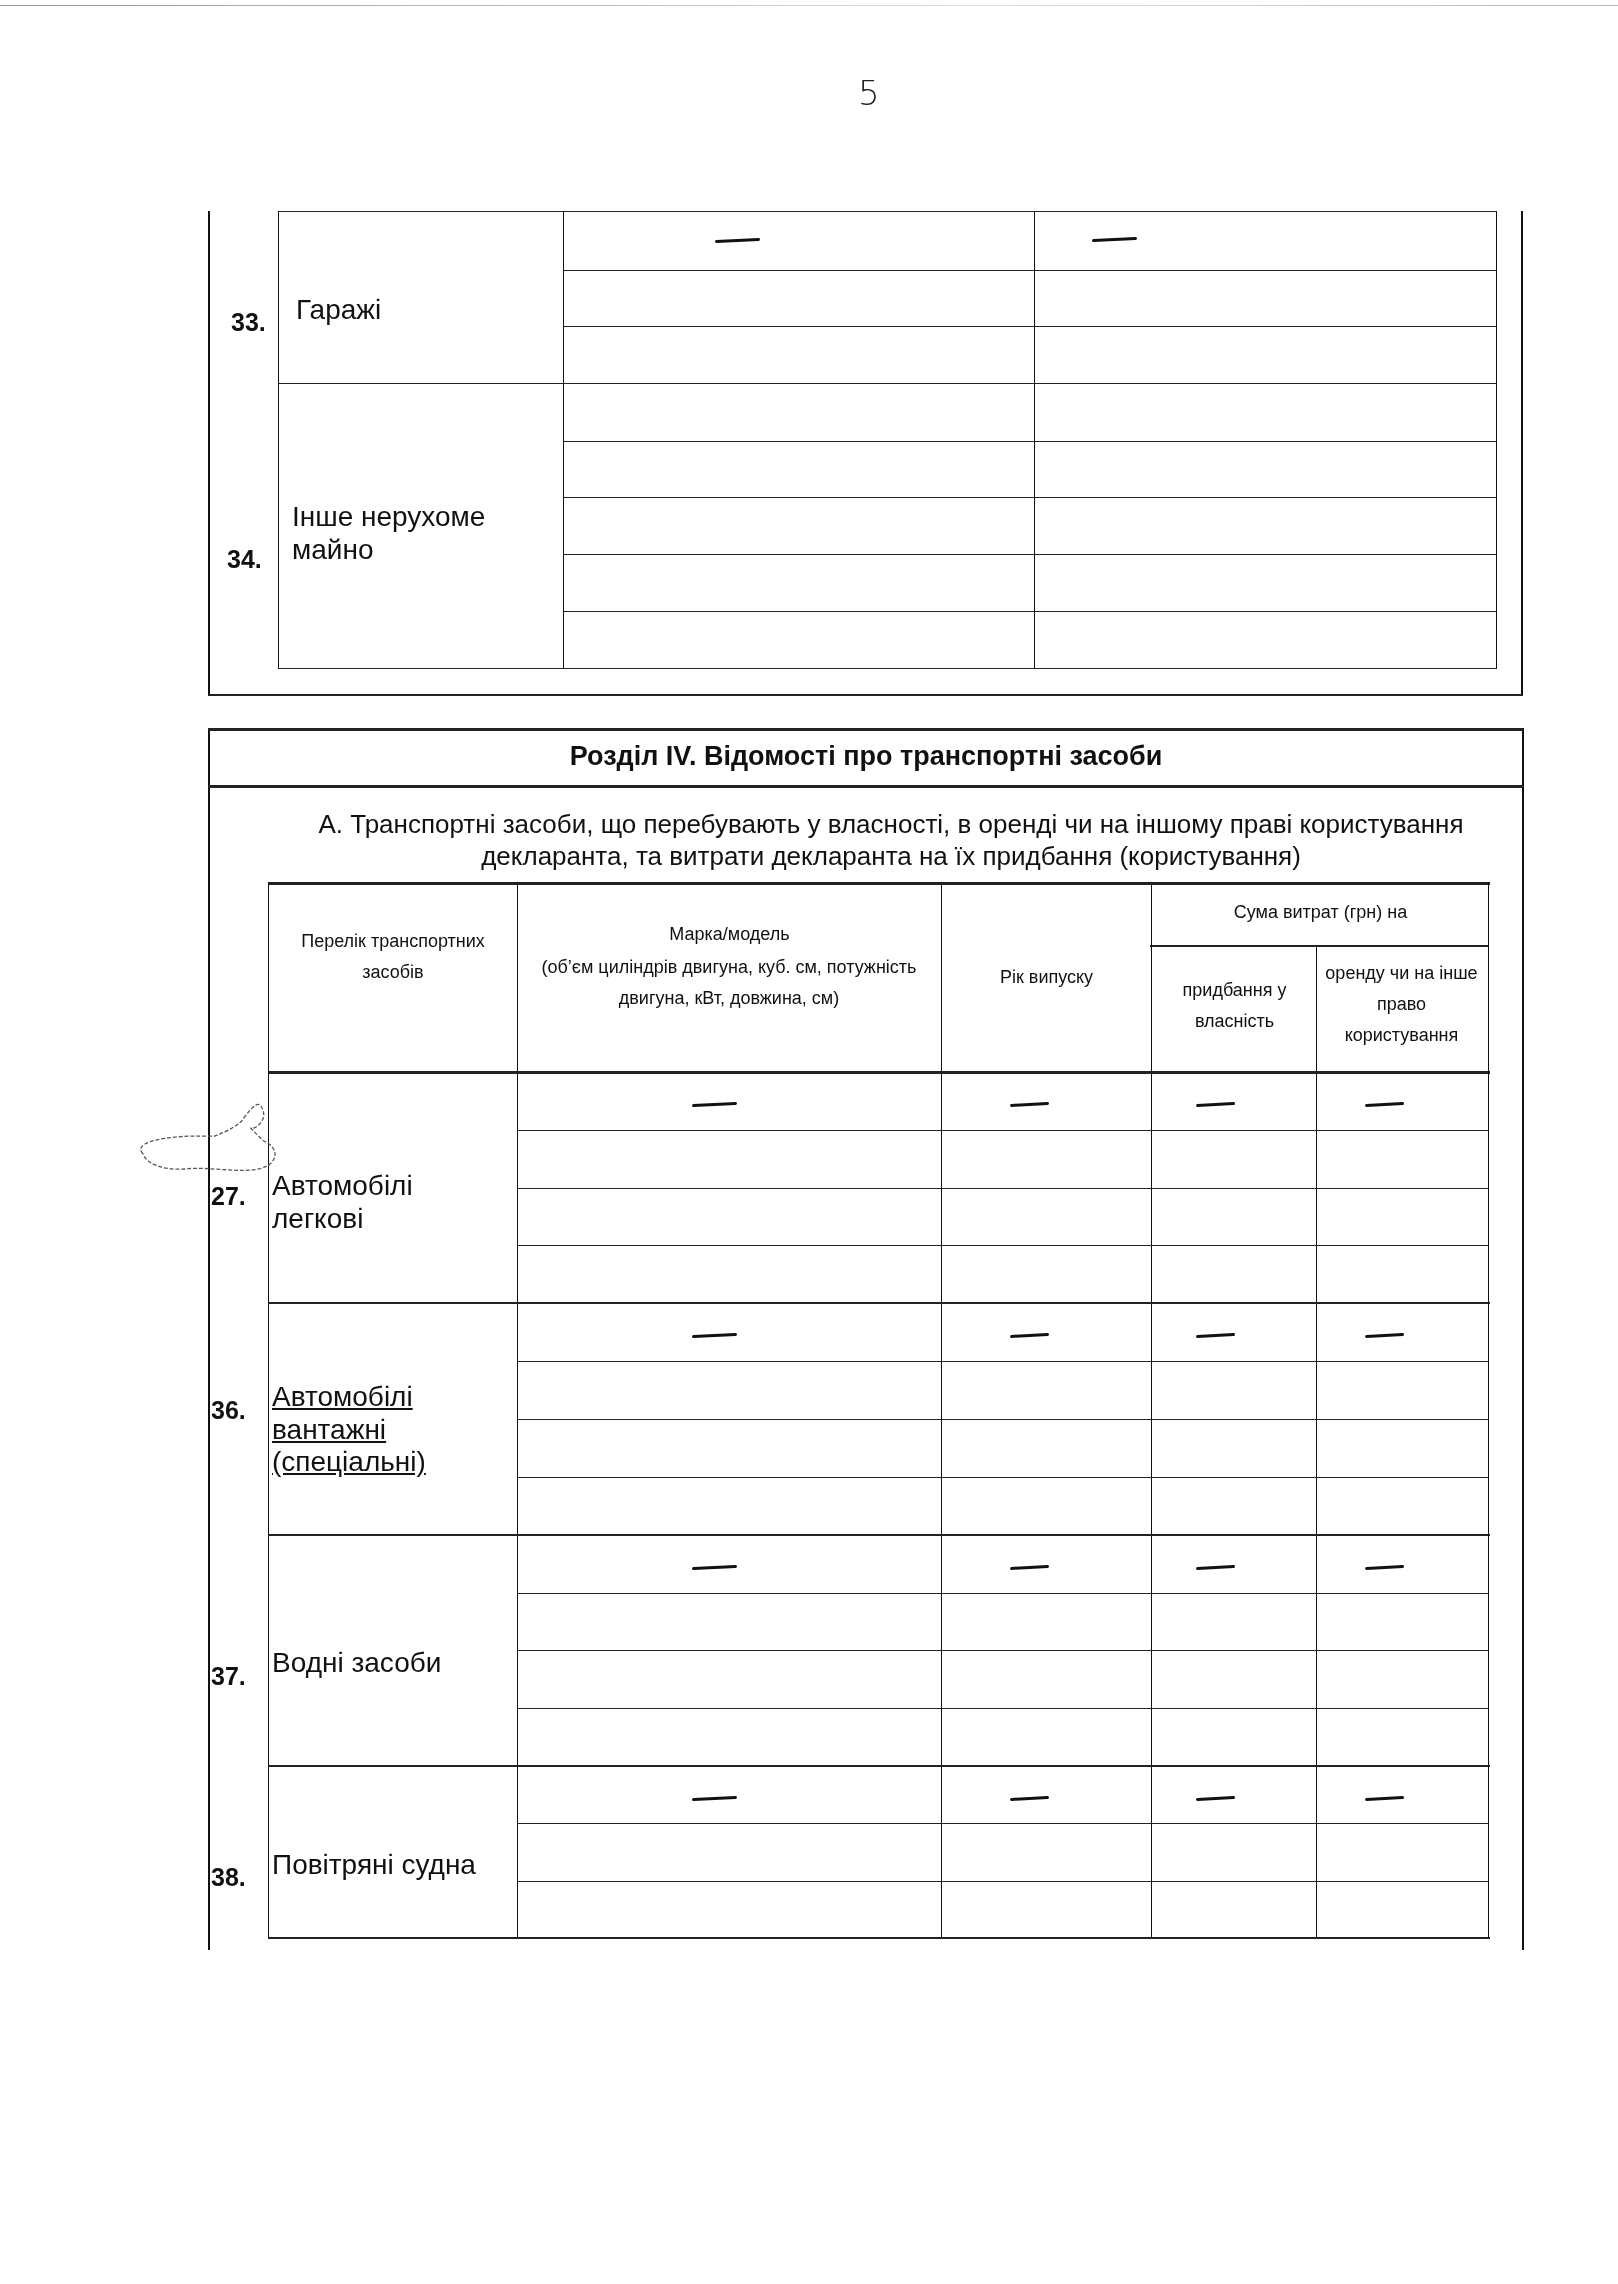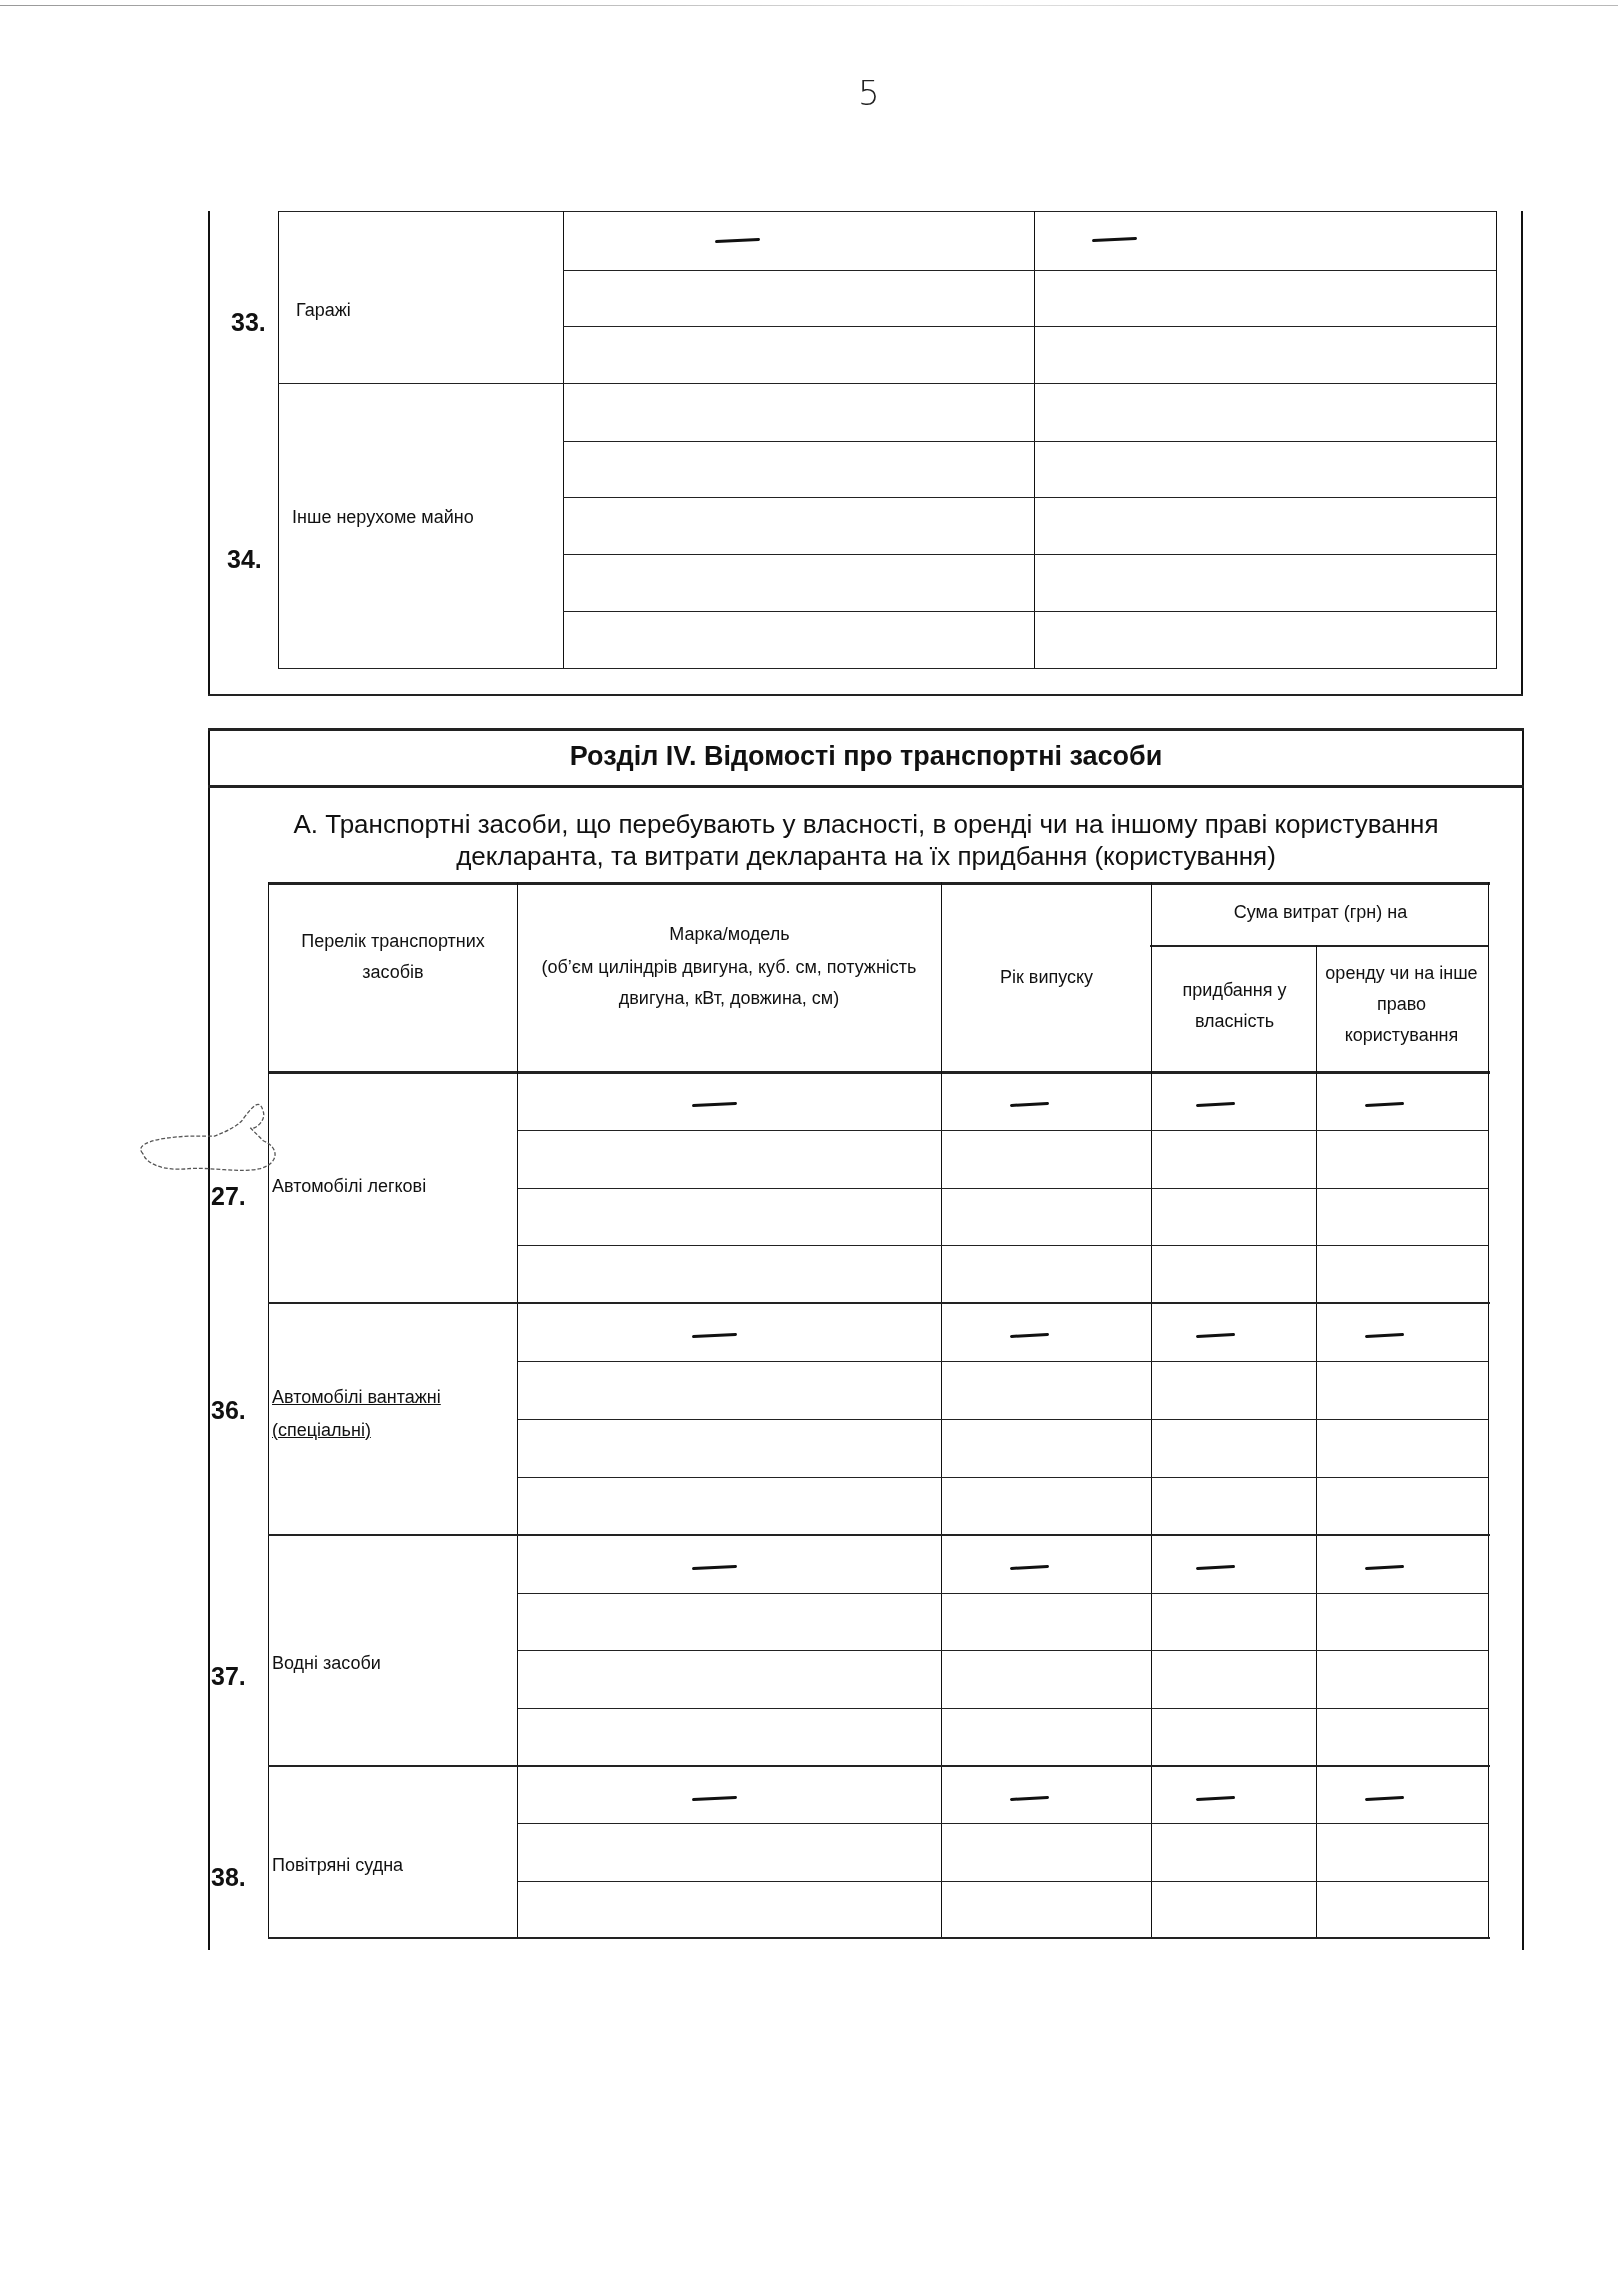--- a/index.html
+++ b/index.html
@@ -4,24 +4,24 @@
 <style>
   html,body{margin:0;padding:0;background:#fff;}
   body{width:1619px;height:2284px;position:relative;overflow:hidden;font-family:"Liberation Sans",sans-serif;color:#111;}
   .abs{position:absolute;}
   .scanline{position:absolute;left:0;top:5.2px;width:1619px;height:1.3px;background:linear-gradient(90deg,#555 0,#999 40%,#ccc 60%,#888 100%);opacity:.6;}
   .pagenum{left:858px;top:73px;font-size:34px;font-family:"DejaVu Sans",sans-serif;font-weight:300;color:#222;}
   .vline{position:absolute;background:#111;}
   .hline{position:absolute;background:#222;}
   .dash{position:absolute;height:2.6px;background:#111;border-radius:1.9px;transform:rotate(-3deg);}
   .num{position:absolute;font-weight:bold;font-size:25px;font-family:"Liberation Sans",sans-serif;margin-top:12px;}
-  .lbl{position:absolute;font-size:18px;line-height:32.5px;font-family:"Liberation Sans",sans-serif;}
+  .lbl{position:absolute;font-size:28px;line-height:32.5px;font-family:"Liberation Sans",sans-serif;}
   .hdr{position:absolute;text-align:center;font-size:18px;line-height:31px;font-family:"Liberation Sans",sans-serif;}
   .title{position:absolute;font-weight:bold;font-size:27px;text-align:center;width:100%;}
-  .sub{position:absolute;font-size:26px;text-align:center;line-height:31px;}
+  .sub{position:absolute;font-size:26px;text-align:center;line-height:31px;padding-left:25px;}
 </style>
 </head>
 <body>
 
 <div class="scanline"></div>
 
 <div class="abs pagenum">5</div>
 
 <div>
 

